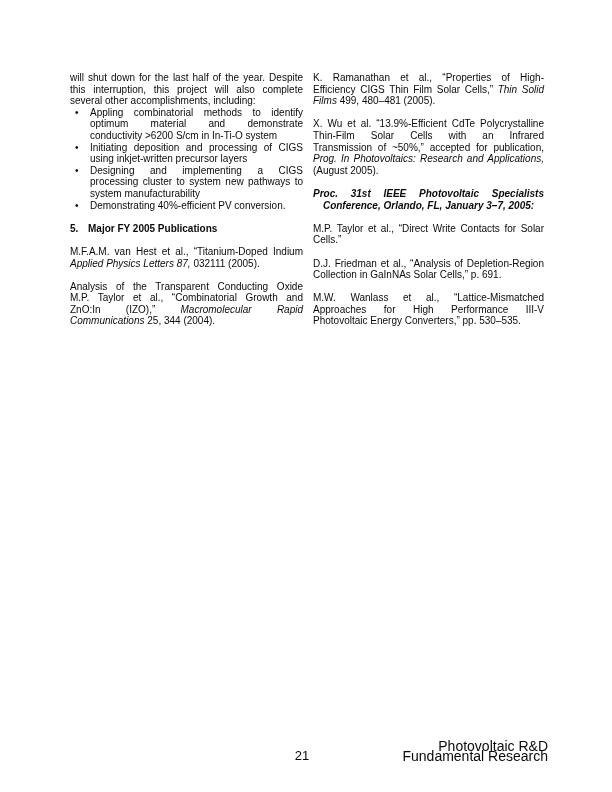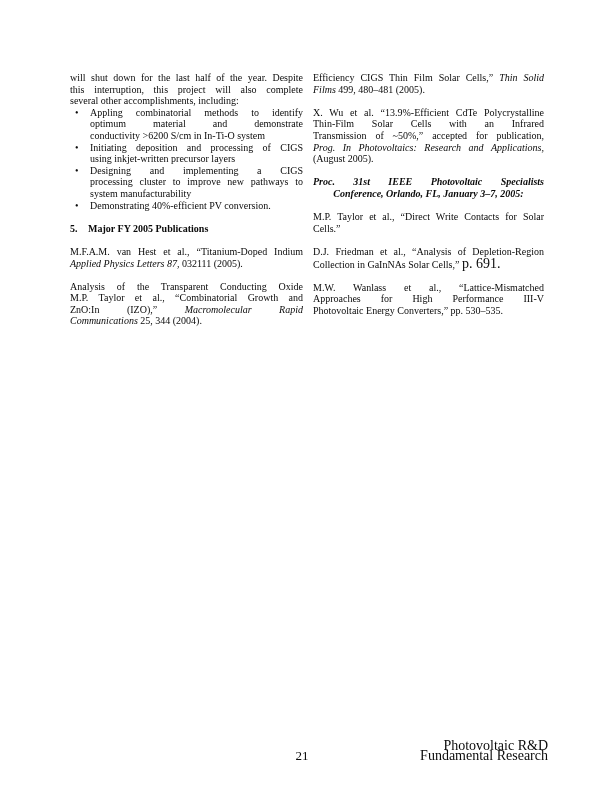--- a/index.html
+++ b/index.html
@@ -1,36 +1,36 @@
 <!DOCTYPE html>
 <html><head>
 <meta charset="utf-8">
 <style>
   html,body{margin:0;padding:0;background:#ffffff;}
   .page{
     position:relative;
     width:612px;height:792px;
     background:#ffffff;
     color:#0a0a0a;
-    font-family:Liberation Serif, serif;
+    font-family:Liberation Sans, sans-serif;
     font-size:10px;
     line-height:11.6px;
     overflow:hidden;
   }
   .col{position:absolute;top:72px;}
   #col-left{left:70px;width:233px;}
   #col-right{left:313px;width:231px;}
   .block{margin-bottom:11.6px;}
   .block.tight{margin-bottom:0;}
   .line{text-align:left;}
   .line.jl{text-align:justify;text-align-last:justify;word-spacing:-0.4px;}
   .line.nw{white-space:nowrap;text-align:center;}
   .seg.i{font-style:italic;}
   .seg.b{font-weight:bold;}
-  .seg.sm{font-size:14px;}
+  .seg.sm{font-size:10px;}
   .bullet-item{position:relative;padding-left:20px;}
   .bullet-marker{position:absolute;left:5px;top:0;}
   .heading{font-weight:bold;}
   .hnum{display:inline-block;width:18px;}
   .footer-center{
     position:absolute;left:0;top:751px;width:604px;
     text-align:center;font-size:13px;line-height:10.5px;
   }
   .footer-right{
     position:absolute;right:64px;top:740.5px;
@@ -56,21 +56,21 @@
           <div class="line"><span class="seg">conductivity &gt;6200 S/cm in In-Ti-O system</span></div>
         </div>
         <div class="bullet-item">
           <span class="bullet-marker">•</span>
           <div class="line jl"><span class="seg">Initiating deposition and processing of CIGS</span></div>
           <div class="line"><span class="seg">using inkjet-written precursor layers</span></div>
         </div>
         <div class="bullet-item">
           <span class="bullet-marker">•</span>
           <div class="line jl"><span class="seg">Designing and implementing a CIGS</span></div>
-          <div class="line jl"><span class="seg">processing cluster to improve new pathways to</span></div>
+          <div class="line jl"><span class="seg">processing cluster to system new pathways to</span></div>
           <div class="line"><span class="seg">system manufacturability</span></div>
         </div>
         <div class="bullet-item">
           <span class="bullet-marker">•</span>
           <div class="line"><span class="seg">Demonstrating 40%-efficient PV conversion.</span></div>
         </div>
       </div>
       <div class="block heading"><span class="hnum">5.</span><span>Major FY 2005 Publications</span></div>
       <div class="block">
         <div class="line jl"><span class="seg">M.F.A.M. van Hest et al., “Titanium-Doped Indium</span></div>
@@ -78,20 +78,21 @@
       </div>
       <div class="block">
         <div class="line jl"><span class="seg">Analysis of the Transparent Conducting Oxide</span></div>
         <div class="line jl"><span class="seg">M.P. Taylor et al., “Combinatorial Growth and</span></div>
         <div class="line jl"><span class="seg">ZnO:In (IZO),” </span><span class="seg i">Macromolecular Rapid</span></div>
         <div class="line"><span class="seg i">Communications</span><span class="seg"> 25, 344 (2004).</span></div>
       </div>
     </div>
   <div id="col-right" class="col">
       <div class="block">
+        <div class="line jl"><span class="seg">K. Ramanathan et al., “Properties of High-</span></div>
         <div class="line jl"><span class="seg">Efficiency CIGS Thin Film Solar Cells,” </span><span class="seg i">Thin Solid</span></div>
         <div class="line"><span class="seg i">Films</span><span class="seg"> 499, 480–481 (2005).</span></div>
       </div>
       <div class="block">
         <div class="line jl"><span class="seg">X. Wu et al. “13.9%-Efficient CdTe Polycrystalline</span></div>
         <div class="line jl"><span class="seg">Thin-Film Solar Cells with an Infrared</span></div>
         <div class="line jl"><span class="seg">Transmission of ~50%,” accepted for publication,</span></div>
         <div class="line jl"><span class="seg i">Prog. In Photovoltaics: Research and Applications,</span></div>
         <div class="line"><span class="seg">(August 2005).</span></div>
       </div>

